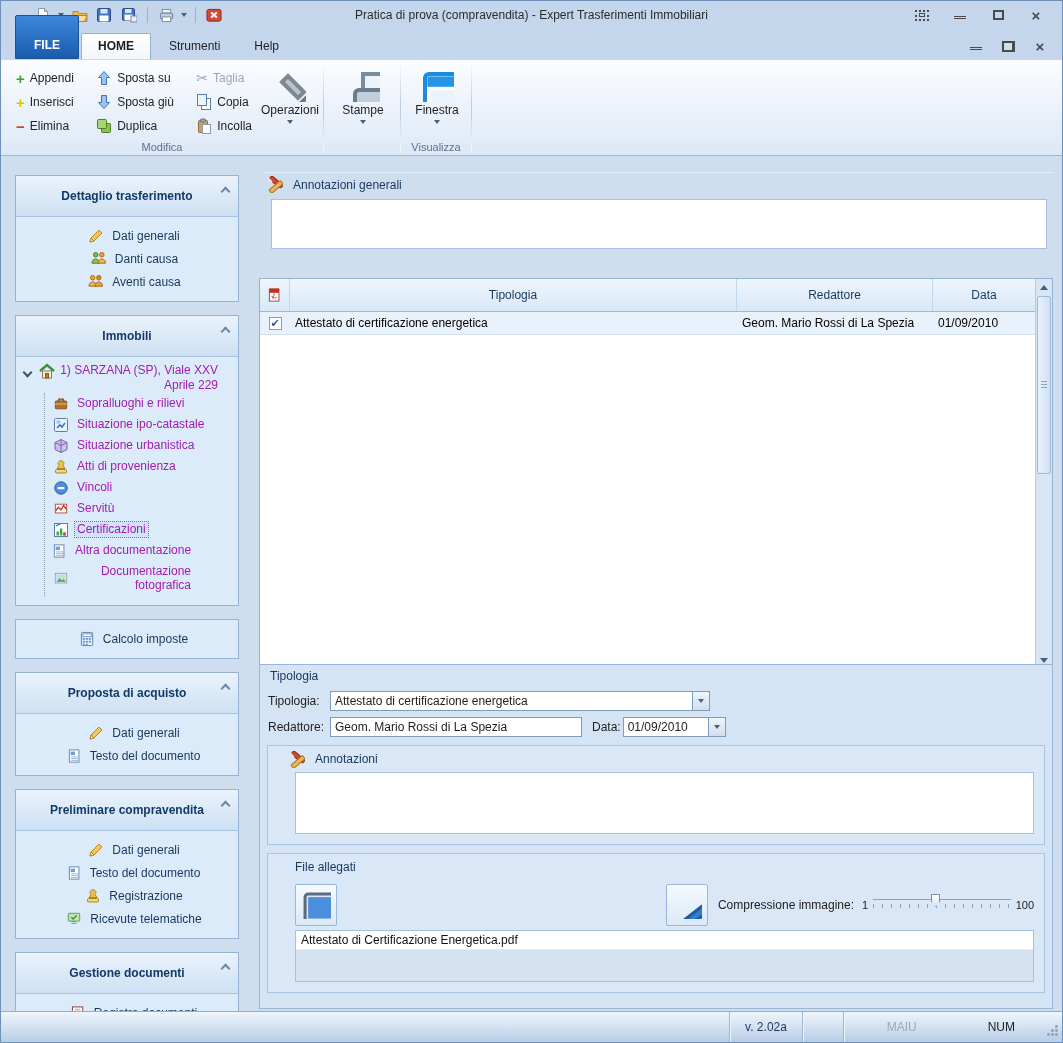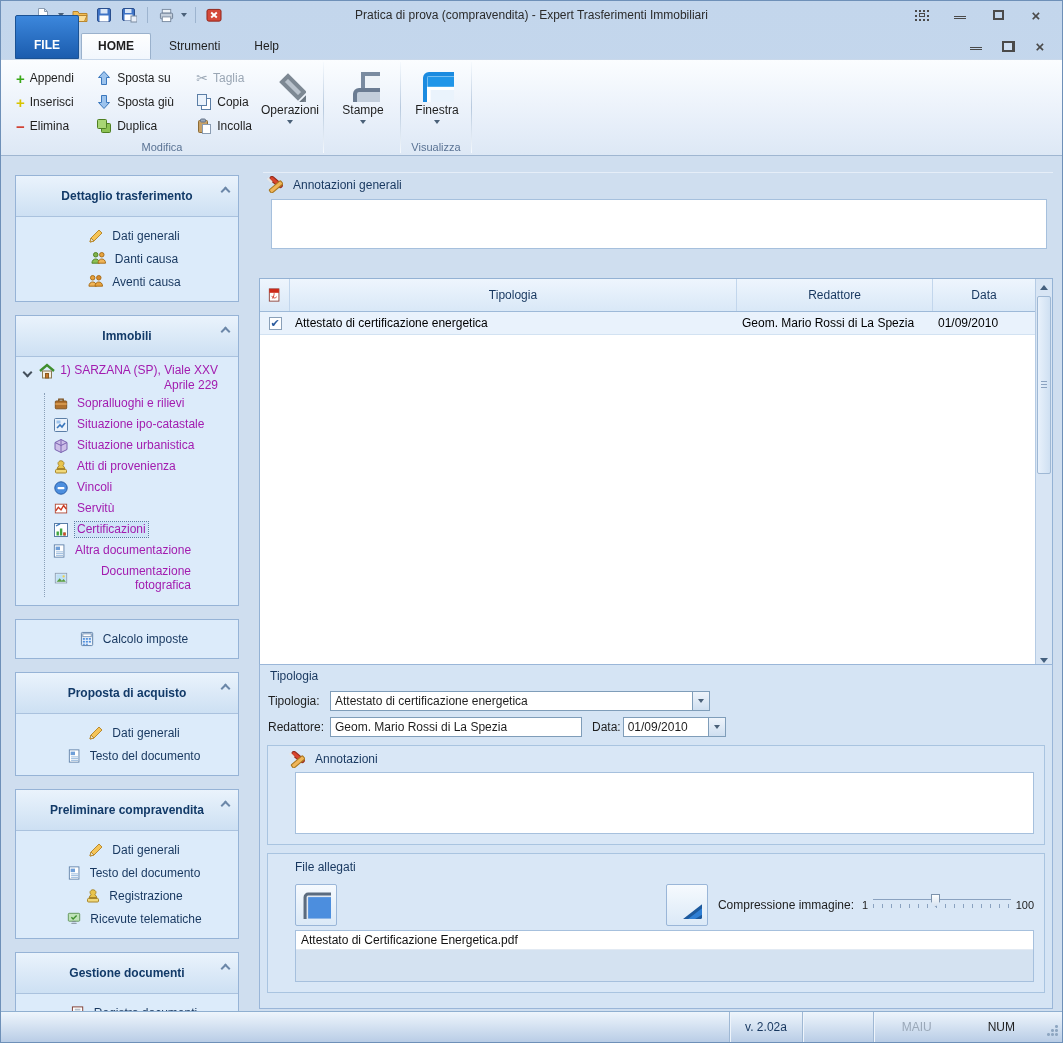--- a/index.html
+++ b/index.html
@@ -135,21 +135,21 @@
   .file-list { margin:4px 10px 10px; height:52px; background:#d4e2f1; border:1px solid #a6c0dd; }
   .file-row { height:19px; background:#fff; border-bottom:1px solid #e2eaf3; display:flex; align-items:center; padding:0 5px; color:#111; }
 
   
   .statusbar { position:absolute; left:0; right:0; bottom:0; height:31px;
     background:linear-gradient(#eef5fc,#b9cde6); border-top:1px solid #8fafd0; display:flex; align-items:center; }
   .ssep { width:1px; height:100%; background:#9fb8d4; box-shadow:1px 0 0 #eef4fb; }
   .s-left { width:728px; }
   .s-version { width:72px; text-align:center; color:#17375f; }
   .s-mid { flex:1; }
-  .s-key { padding:0 28px; }
+  .s-key { padding:0 28px;margin-left:15px; }
   .s-key.dim { color:#9aa8b8; }
   .grip { width:16px; height:16px; margin:8px 3px 0 0; position:relative; }
   .grip::before { content:""; position:absolute; right:1px; bottom:3px; width:11px; height:11px;
     background:
       radial-gradient(circle at 9.5px 1.5px, #8fa7c2 1.3px, transparent 1.6px),
       radial-gradient(circle at 9.5px 5.5px, #8fa7c2 1.3px, transparent 1.6px),
       radial-gradient(circle at 5.5px 5.5px, #8fa7c2 1.3px, transparent 1.6px),
       radial-gradient(circle at 9.5px 9.5px, #8fa7c2 1.3px, transparent 1.6px),
       radial-gradient(circle at 5.5px 9.5px, #8fa7c2 1.3px, transparent 1.6px),
       radial-gradient(circle at 1.5px 9.5px, #8fa7c2 1.3px, transparent 1.6px); }

